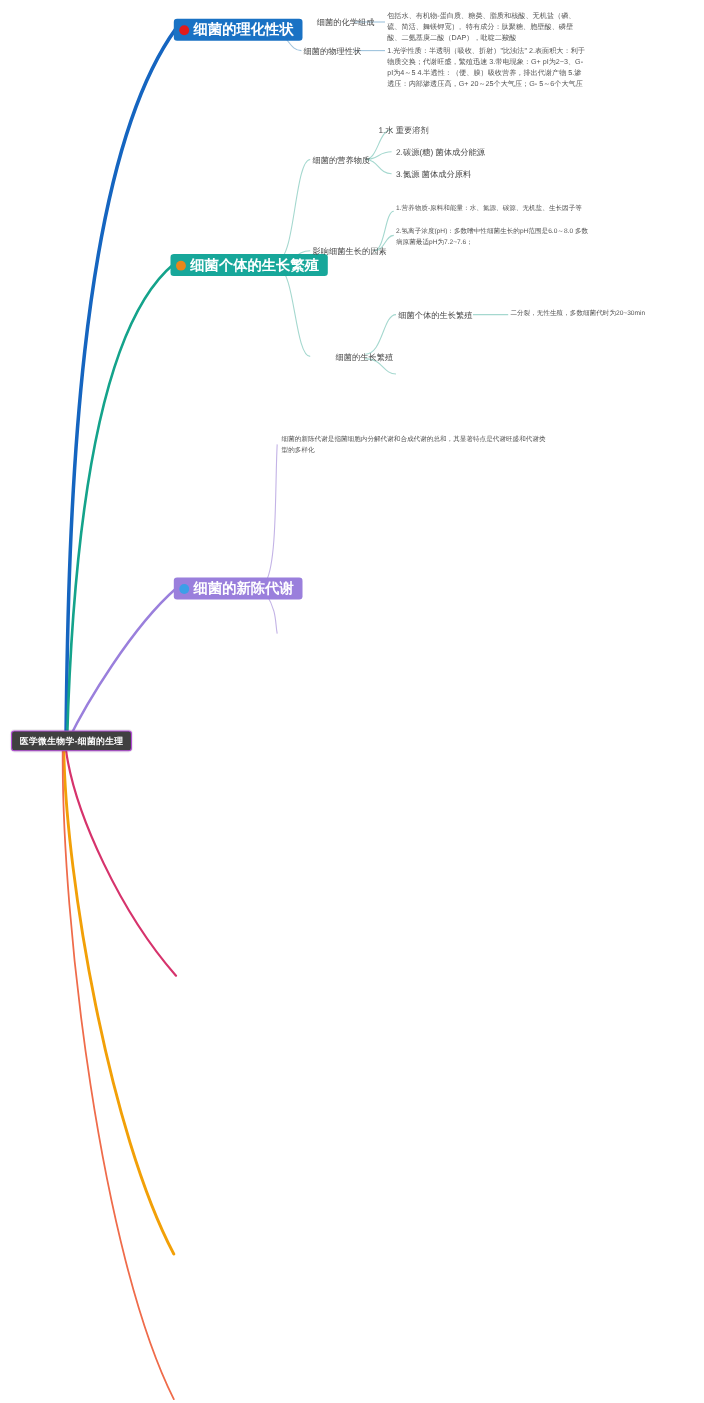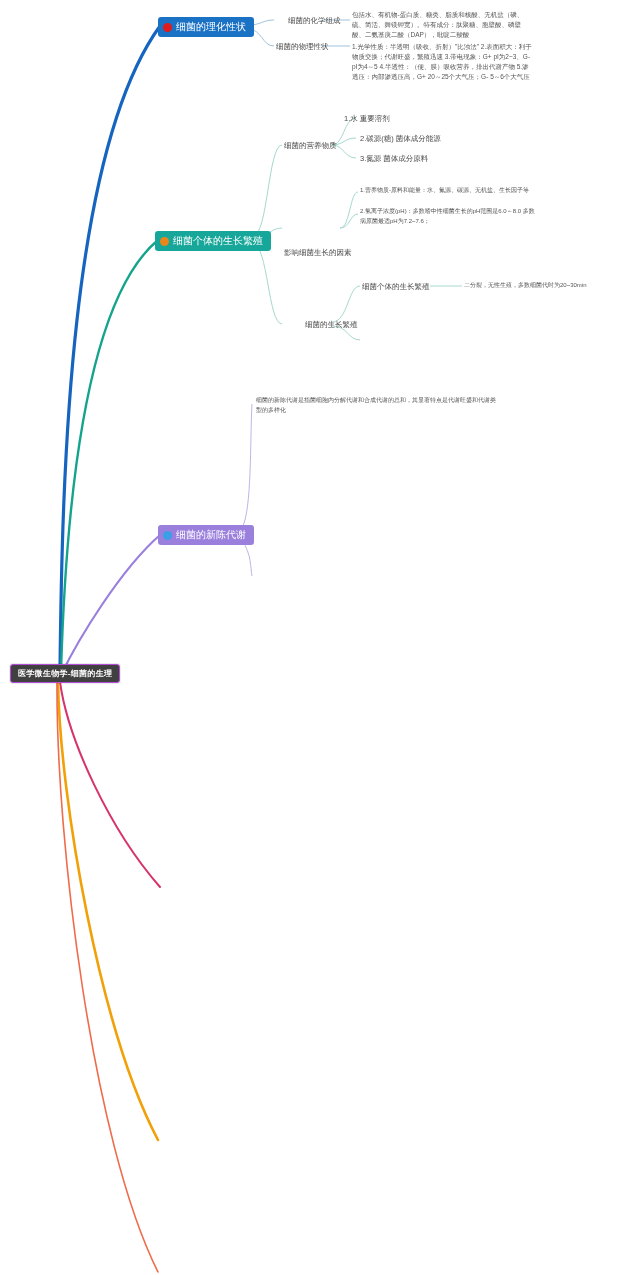--- a/index.html
+++ b/index.html
@@ -45,24 +45,24 @@
     line-height: 11px;
     color: #ffffff;
     font-weight: bold;
     letter-spacing: .3px;
     box-shadow: 0 0 0 1px rgba(0,0,0,.08);
   }
 
   .branch-node {
     border-radius: 3px;
     padding: 4px 8px 4px 5px;
-    font-size: 10px;
+    font-size: 13px;
     line-height: 12px;
     color: #ffffff;
-    font-weight: normal;
+    font-weight: bold;
     gap: 4px;
   }
   .branch-node .bullet {
     width: 9px;
     height: 9px;
     border-radius: 50%;
     flex: 0 0 auto;
     display: block;
   }
 
@@ -165,21 +165,21 @@
   <div class="node leaf-node" style="left:342px; top:112px;">
     <span>1.水 重要溶剂</span>
   </div>
   <div class="node leaf-node" style="left:358px; top:132px;align-items:flex-end;">
     <span>2.碳源(糖) 菌体成分能源</span>
   </div>
   <div class="node leaf-node" style="left:358px; top:152px;text-align:center;">
     <span>3.氮源 菌体成分原料</span>
   </div>
 
-  <div class="node leaf-node" style="left:282px; top:222px;margin-top:24px;">
+  <div class="node leaf-node" style="left:282px; top:222px;">
     <span>影响细菌生长的因素</span>
   </div>
 
   <div class="para-node tiny-para" style="left:360px; top:186px; width:180px;">1.营养物质-原料和能量：水、氮源、碳源、无机盐、生长因子等</div>
 
   <div class="para-node tiny-para" style="left:360px; top:207px; width:180px;">2.氢离子浓度(pH)：多数嗜中性细菌生长的pH范围是6.0～8.0 多数病原菌最适pH为7.2~7.6；</div>
 
   <div class="node leaf-node" style="left:282px; top:318px;margin-left:21px;">
     <span>细菌的生长繁殖</span>
   </div>

